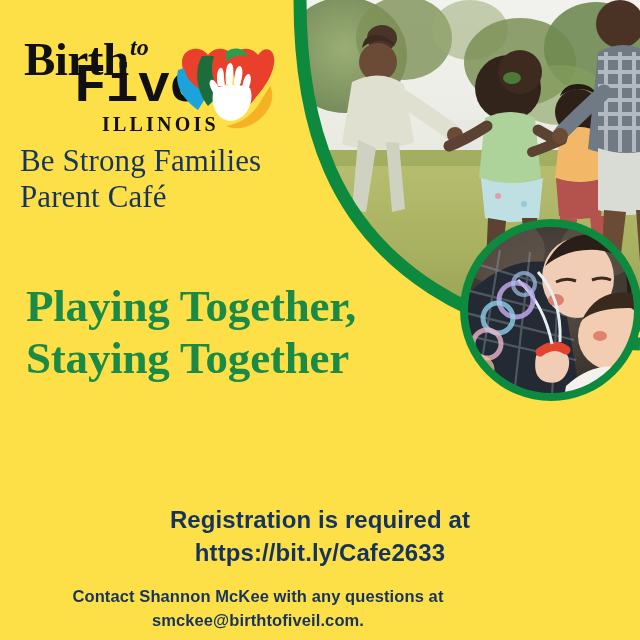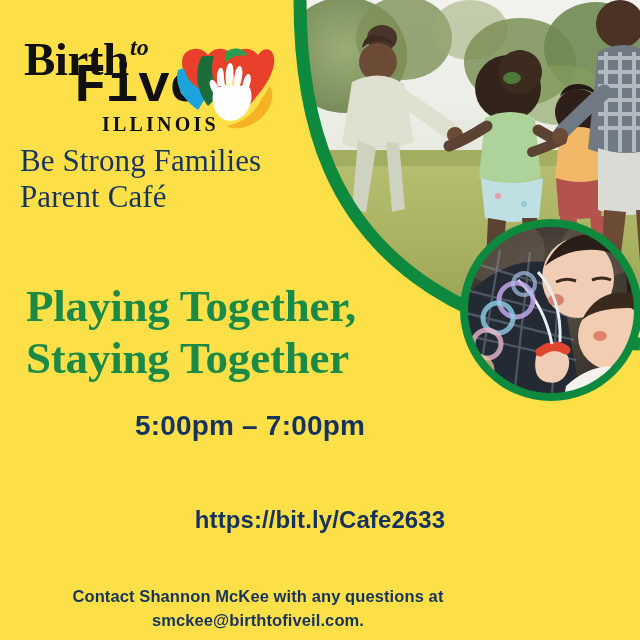--- a/index.html
+++ b/index.html
@@ -352,24 +352,24 @@
     <span class="line">Be Strong Families</span>
     <span class="line">Parent Café</span>
   </div>
 
   <div class="headline">
     <span class="line">Playing Together,</span>
     <span class="line">Staying Together</span>
   </div>
 
   <div class="datetime">
-    <span class="line">5:00pm – 7:00pm</span>
   </div>
 
   <div class="registration">
+    <span class="line">Registration is required at</span>
     <span class="line">https://bit.ly/Cafe2633</span>
   </div>
 
   <div class="contact">
     <span class="line">Contact Shannon McKee with any questions at</span>
     <span class="line">smckee@birthtofiveil.com.</span>
   </div>
 
 </div>
 

